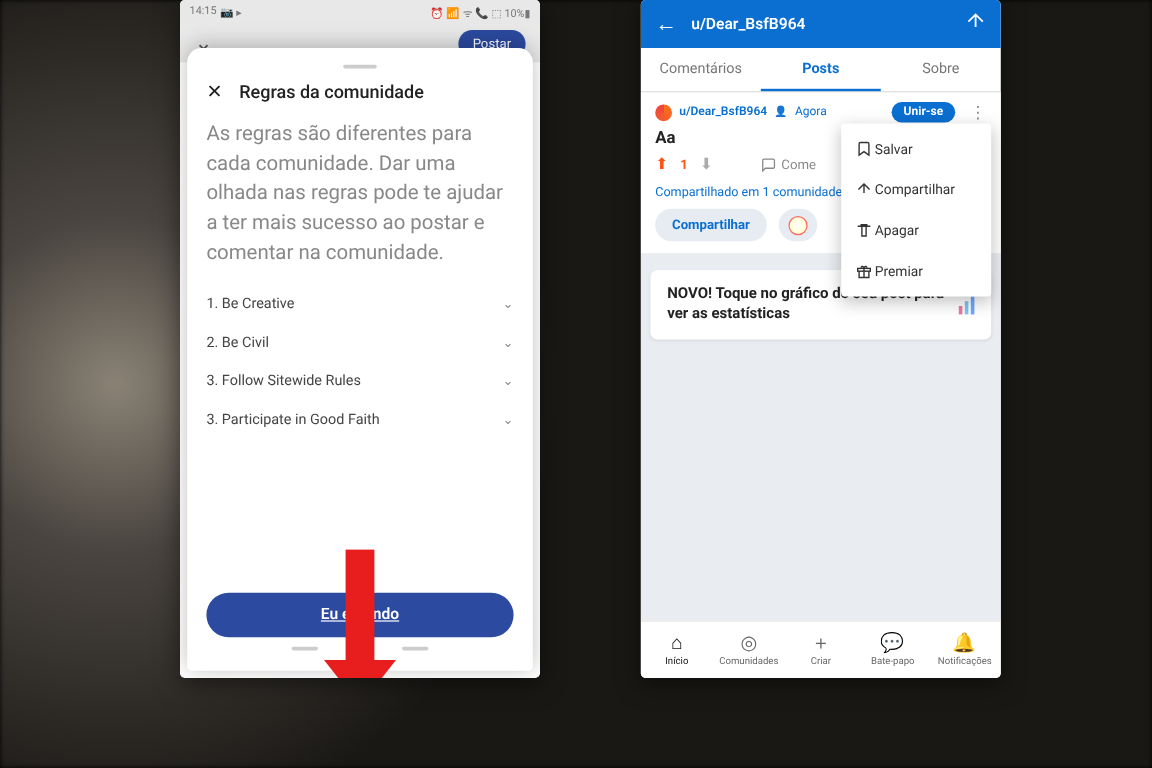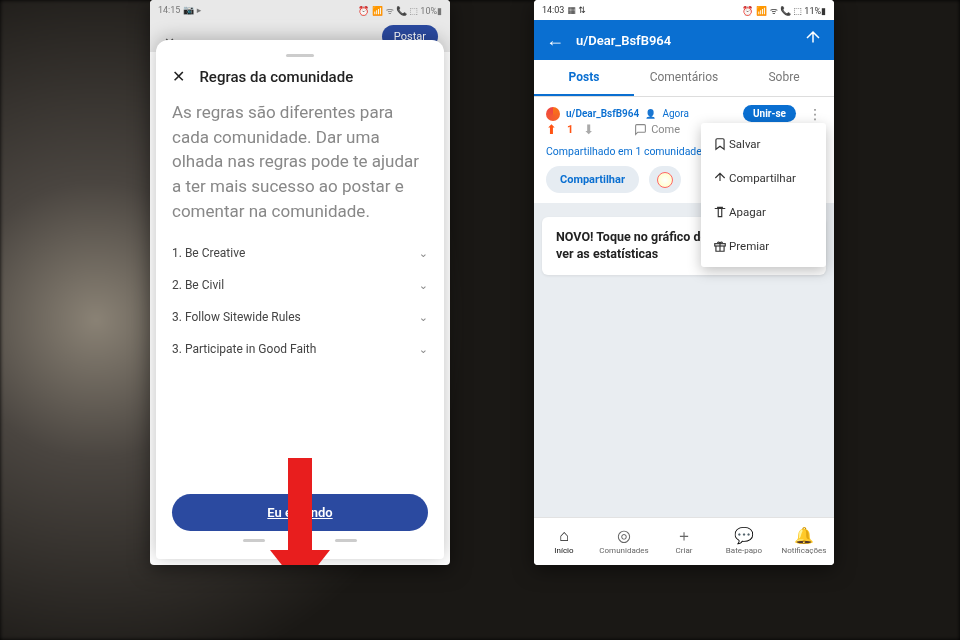--- a/index.html
+++ b/index.html
@@ -134,54 +134,46 @@
       <div class="understand-btn">Eu entendo</div>
       <div class="p1-model-dots">
           <span></span>
           <span></span>
           <span></span>
         </div>
     </div>
   </div>
 
   <div class="phone p2">
-    <div class="statusbar">
-      <div class="stat-icons">
-          <span>14:03</span>
-          <span>▦ ⇅</span>
-        </div>
-      <div class="stat-icons">
-          <span>⏰ 📶 ᯤ 📞 ⬚ 11%▮</span>
-        </div>
-    </div>
     <div class="p2-topbar">
       <span class="p2-back">←</span>
       <span class="p2-title">u/Dear_BsfB964</span>
       <span class="p2-share-ic">
         <svg width="18" height="18" viewBox="0 0 24 24" fill="none" stroke="#fff" stroke-width="2">
             <path d="M4 12l8-8 8 8M12 4v14"></path>
           </svg>
       </span>
     </div>
     <div class="p2-tabs">
+      <div class="p2-tab">Comentários</div>
       <div class="p2-tab active">Posts</div>
-      <div class="p2-tab">Comentários</div>
       <div class="p2-tab">Sobre</div>
     </div>
 
     <div class="p2-body">
       <div class="post-card">
         <div class="post-meta">
           <span class="avatar-sm"></span>
           <span class="post-user">u/Dear_BsfB964</span>
           <span class="agora-ic">👤</span>
           <span class="post-time">Agora</span>
           <span class="join-badge">Unir-se</span>
           <span class="dots">⋮</span>
         </div>
+        <div class="post-title">Aa</div>
         <div class="post-actions">
           <span class="up">⬆</span>
           <span class="vote-ct">1</span>
           <span class="down">⬇</span>
           <span style="width:20px"></span>
           <span class="coment">
             <svg width="13" height="13" viewBox="0 0 24 24" fill="none" stroke="#888" stroke-width="2">
                 <path d="M21 15a2 2 0 0 1-2 2H7l-4 4V5a2 2 0 0 1 2-2h14a2 2 0 0 1 2 2z"></path>
               </svg>
             <span>Come</span>

